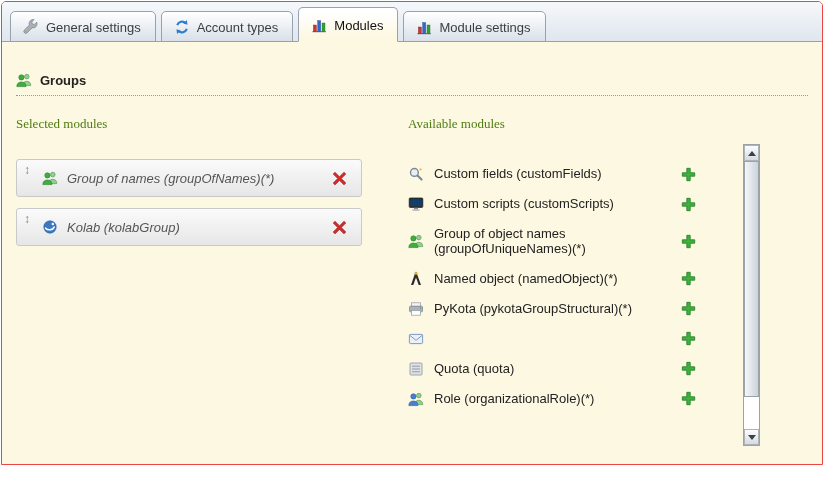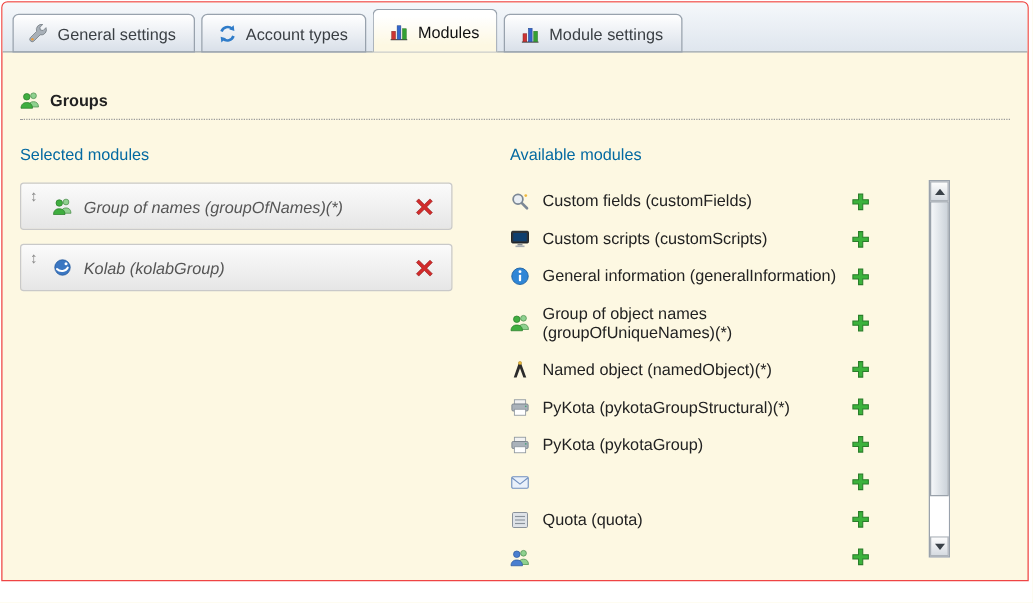--- a/index.html
+++ b/index.html
@@ -57,21 +57,21 @@
   .content { padding: 30px 14px 0 14px; }
   .groups-header {
     display: flex;
     align-items: center;
     gap: 8px;
     font-weight: bold;
     padding-bottom: 7px;
     border-bottom: 1px dotted #9a9a9a;
   }
   .columns { display: flex; margin-top: 20px; }
-  .col-heading { margin-bottom: 15px; color: #0369a1; }
+  .col-heading { margin-bottom: 27px; color: #4d7c0f; font-family: Liberation Serif, serif; }
   
   .col-left { width: 392px; flex: none; }
   .selmod {
     display: flex;
     align-items: center;
     width: 346px;
     height: 38px;
     border: 1px solid #c9c9c9;
     border-radius: 3px;
     background: linear-gradient(#fbfbfb, #e6e6e6);
@@ -325,31 +325,20 @@
                 <use href="#i-monitor"></use>
               </svg>
             <span class="av-label">Custom scripts (customScripts)</span>
             <button class="iconbtn add-btn">
               <svg class="ic" style="width:15px;height:15px">
                   <use href="#i-plus"></use>
                 </svg>
             </button>
           </div>
 
-          <div class="avrow">
-            <svg class="ic">
-                <use href="#i-info"></use>
-              </svg>
-            <span class="av-label">General information (generalInformation)</span>
-            <button class="iconbtn add-btn">
-              <svg class="ic" style="width:15px;height:15px">
-                  <use href="#i-plus"></use>
-                </svg>
-            </button>
-          </div>
 
           <div class="avrow">
             <svg class="ic">
                 <use href="#i-group"></use>
               </svg>
             <span class="av-label">Group of object names (groupOfUniqueNames)(*)</span>
             <button class="iconbtn add-btn">
               <svg class="ic" style="width:15px;height:15px">
                   <use href="#i-plus"></use>
                 </svg>
@@ -373,31 +362,20 @@
                 <use href="#i-printer"></use>
               </svg>
             <span class="av-label">PyKota (pykotaGroupStructural)(*)</span>
             <button class="iconbtn add-btn">
               <svg class="ic" style="width:15px;height:15px">
                   <use href="#i-plus"></use>
                 </svg>
             </button>
           </div>
 
-          <div class="avrow">
-            <svg class="ic">
-                <use href="#i-printer"></use>
-              </svg>
-            <span class="av-label">PyKota (pykotaGroup)</span>
-            <button class="iconbtn add-btn">
-              <svg class="ic" style="width:15px;height:15px">
-                  <use href="#i-plus"></use>
-                </svg>
-            </button>
-          </div>
 
           <div class="avrow">
             <svg class="ic">
                 <use href="#i-mail"></use>
               </svg>
             <button class="iconbtn add-btn">
               <svg class="ic" style="width:15px;height:15px">
                   <use href="#i-plus"></use>
                 </svg>
             </button>
@@ -412,20 +390,21 @@
               <svg class="ic" style="width:15px;height:15px">
                   <use href="#i-plus"></use>
                 </svg>
             </button>
           </div>
 
           <div class="avrow">
             <svg class="ic">
                 <use href="#i-role"></use>
               </svg>
+            <span class="av-label">Role (organizationalRole)(*)</span>
             <button class="iconbtn add-btn">
               <svg class="ic" style="width:15px;height:15px">
                   <use href="#i-plus"></use>
                 </svg>
             </button>
           </div>
         </div>
 
         <div class="scrollbar">
           <div class="sb-btn">

